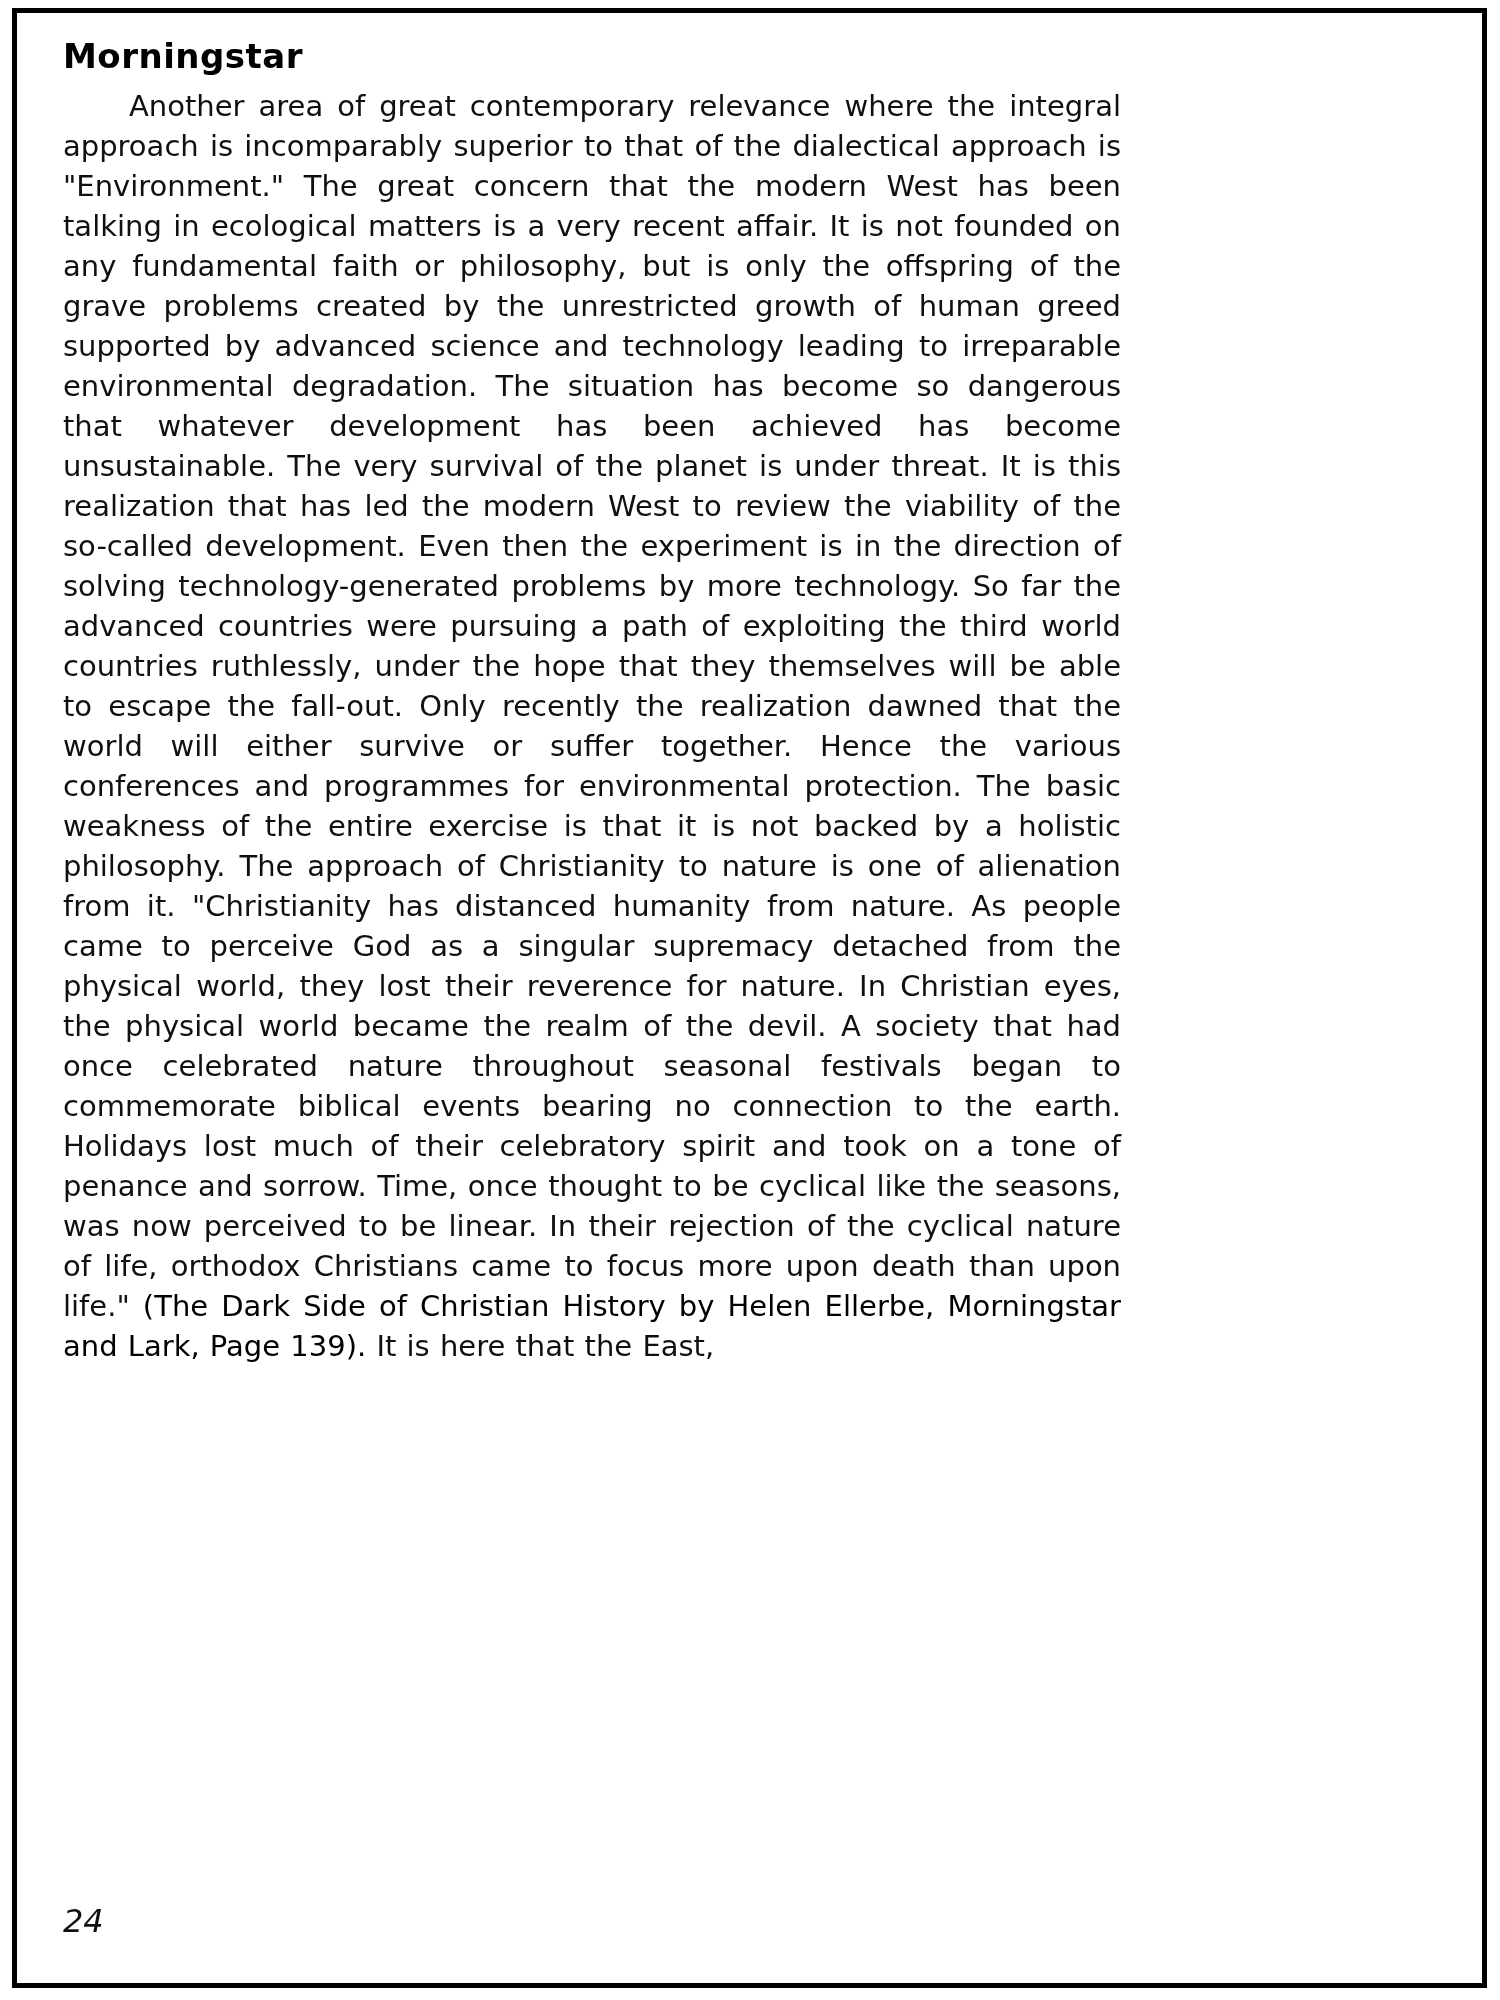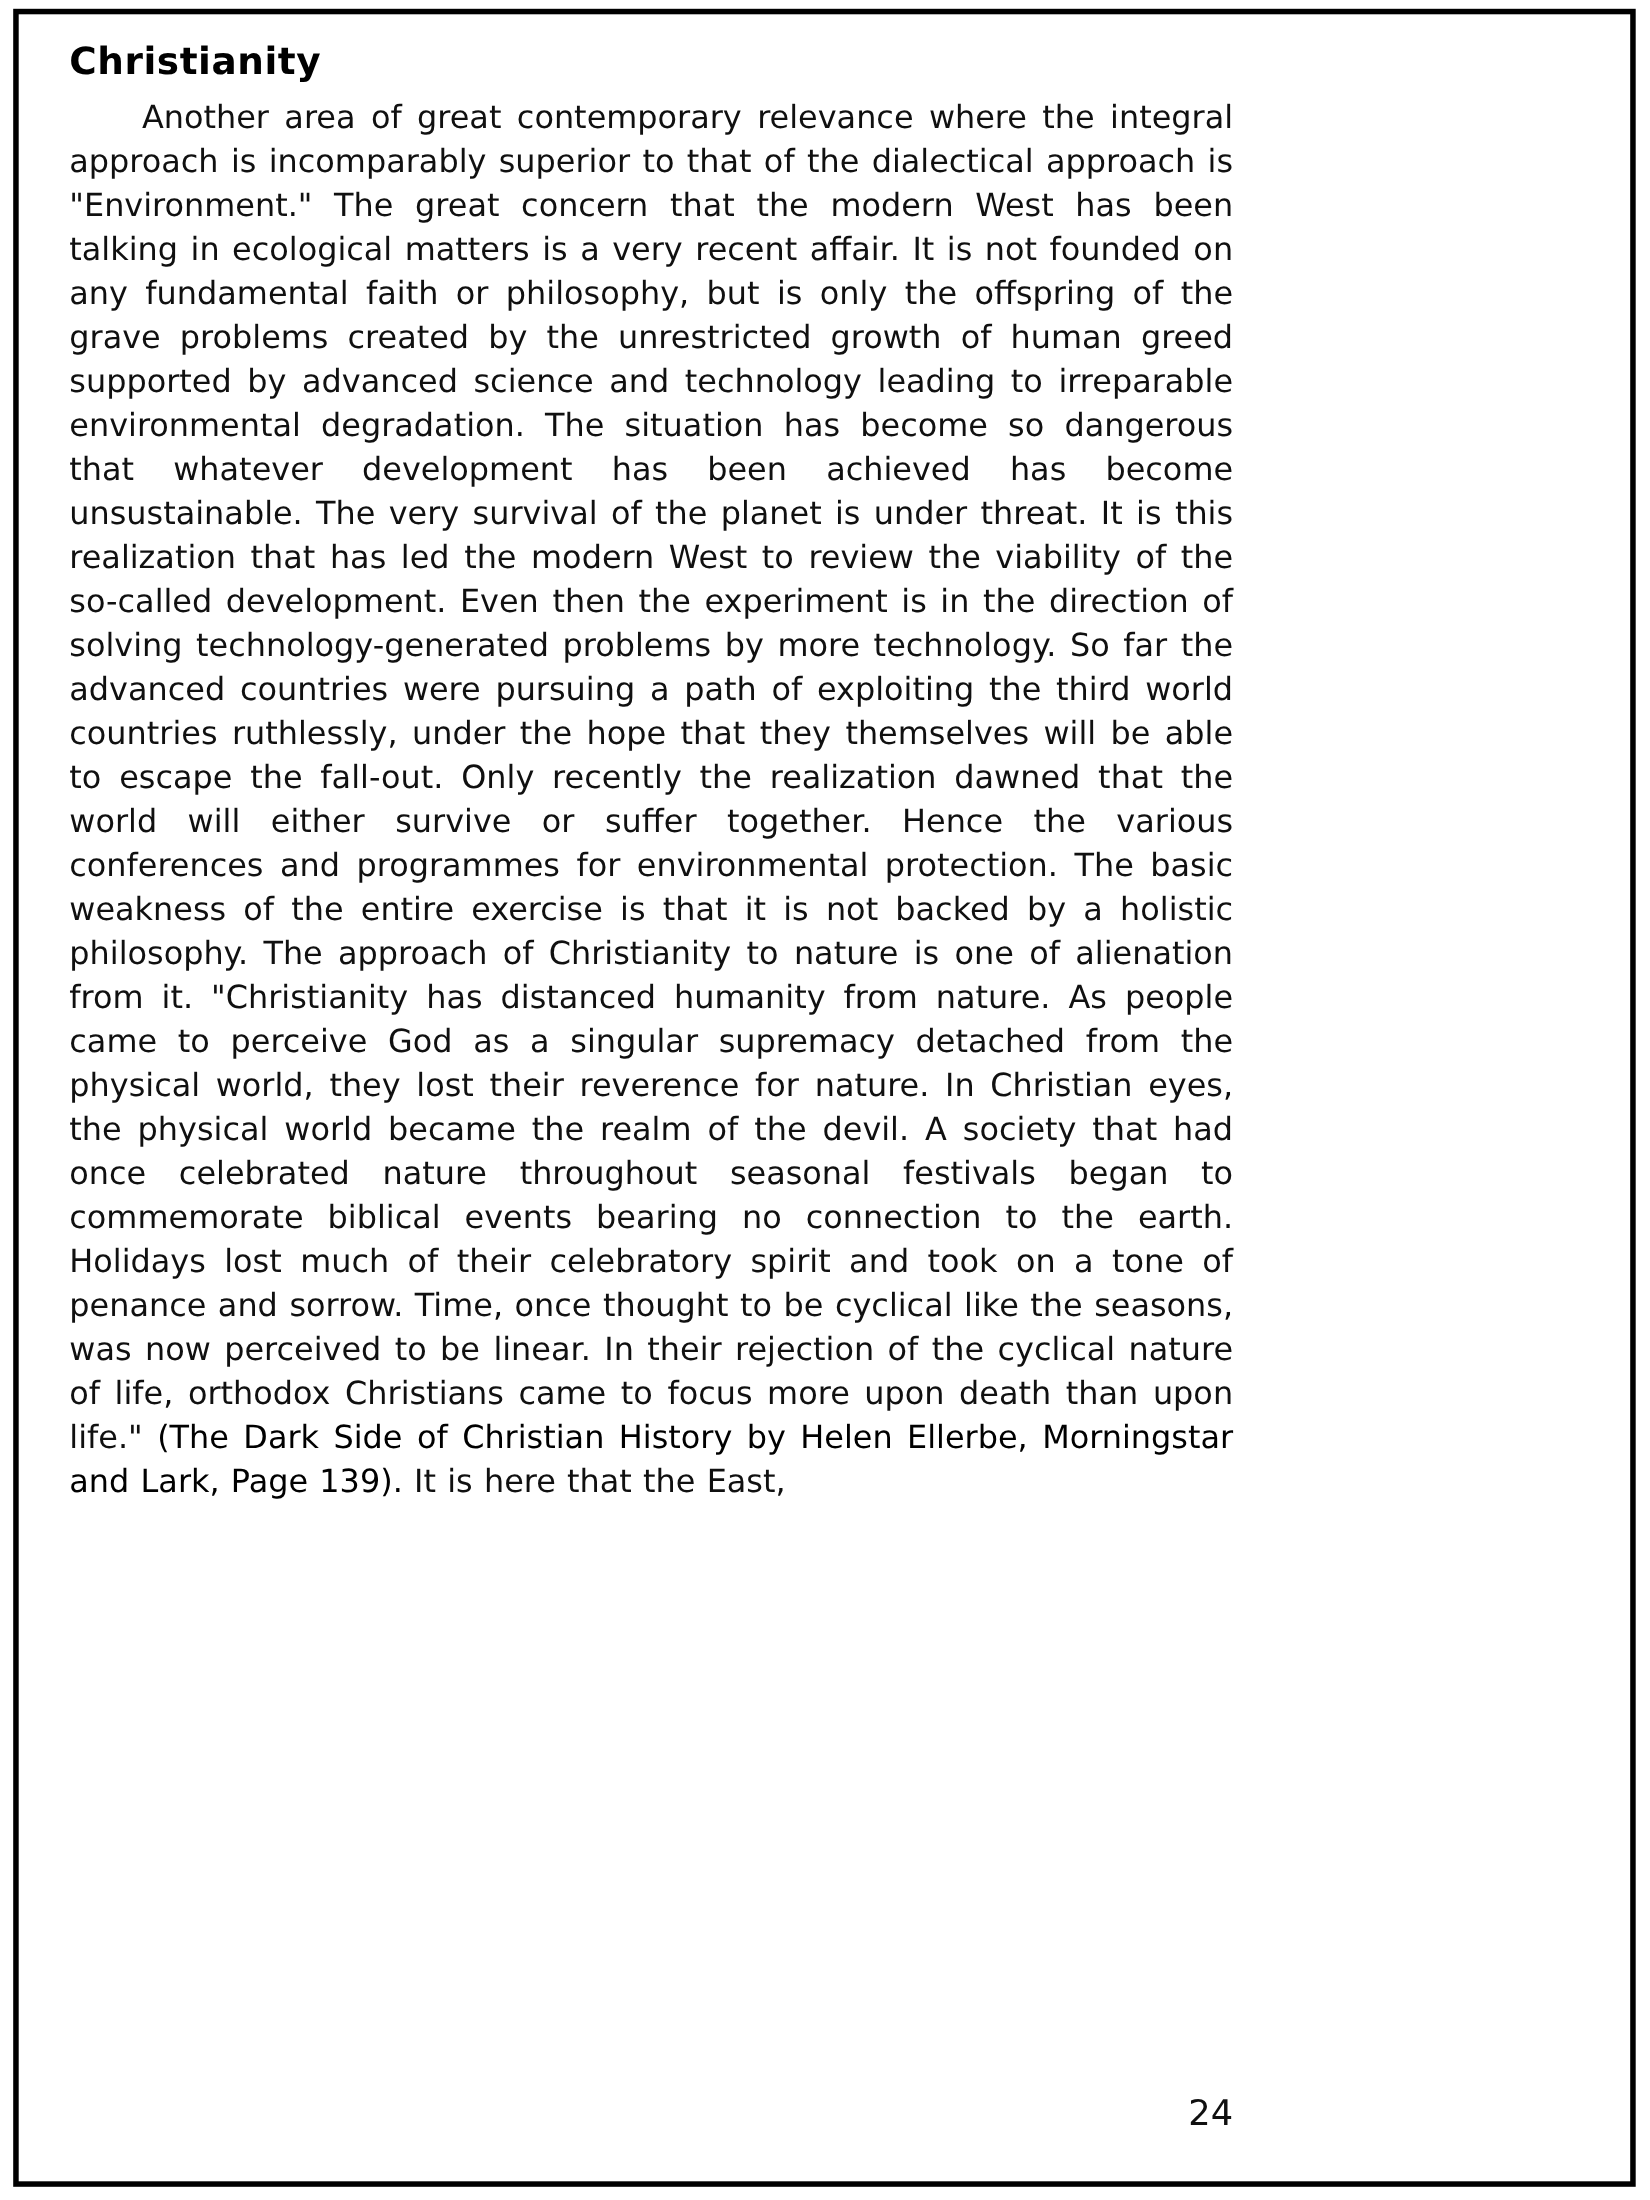--- a/index.html
+++ b/index.html
@@ -49,31 +49,32 @@
   }
   .body-text .bold-cite {
     font-weight: 400;
     color: #000000;
   }
   .page-number {
     position: absolute;
     left: 63px;
     width: 1058px;
     top: 1902px;
-    text-align: right;
+    text-align: left;
     font-size: 32px;
     color: #101010;
+    font-style: italic;
   }
 </style>
 </head>
 <body>
 
 <div class="page">
   <div class="frame"></div>
 
   <div class="content">
-    <h1 class="heading">Christianity</h1>
+    <h1 class="heading">Morningstar</h1>
 
     <p class="body-text"><span>Another area of great contemporary relevance where the integral approach is incomparably superior to that of the dialectical approach is "Environment." The great concern that the modern West has been talking in ecological matters is a very recent affair. It is not founded on any fundamental faith or philosophy, but is only the offspring of the grave problems created by the unrestricted growth of human greed supported by advanced science and technology leading to irreparable environmental degradation. The situation has become so dangerous that whatever development has been achieved has become unsustainable. The very survival of the planet is under threat. It is this realization that has led the modern West to review the viability of the so-called development. Even then the experiment is in the direction of solving technology-generated problems by more technology. So far the advanced countries were pursuing a path of exploiting the third world countries ruthlessly, under the hope that they themselves will be able to escape the fall-out. Only recently the realization dawned that the world will either survive or suffer together. Hence the various conferences and programmes for environmental protection. The basic weakness of the entire exercise is that it is not backed by a holistic philosophy. The approach of Christianity to nature is one of alienation from it. "Christianity has distanced humanity from nature. As people came to perceive God as a singular supremacy detached from the physical world, they lost their reverence for nature. In Christian eyes, the physical world became the realm of the devil. A society that had once celebrated nature throughout seasonal festivals began to commemorate biblical events bearing no connection to the earth. Holidays lost much of their celebratory spirit and took on a tone of penance and sorrow. Time, once thought to be cyclical like the seasons, was now perceived to be linear. In their rejection of the cyclical nature of life, orthodox Christians came to focus more upon death than upon life." </span><span class="bold-cite">(The Dark Side of Christian History by Helen Ellerbe, Morningstar and Lark, Page 139).</span><span> It is here that the East,</span></p>
   </div>
 
   <div class="page-number">24</div>
 </div>
 
 </body></html>

